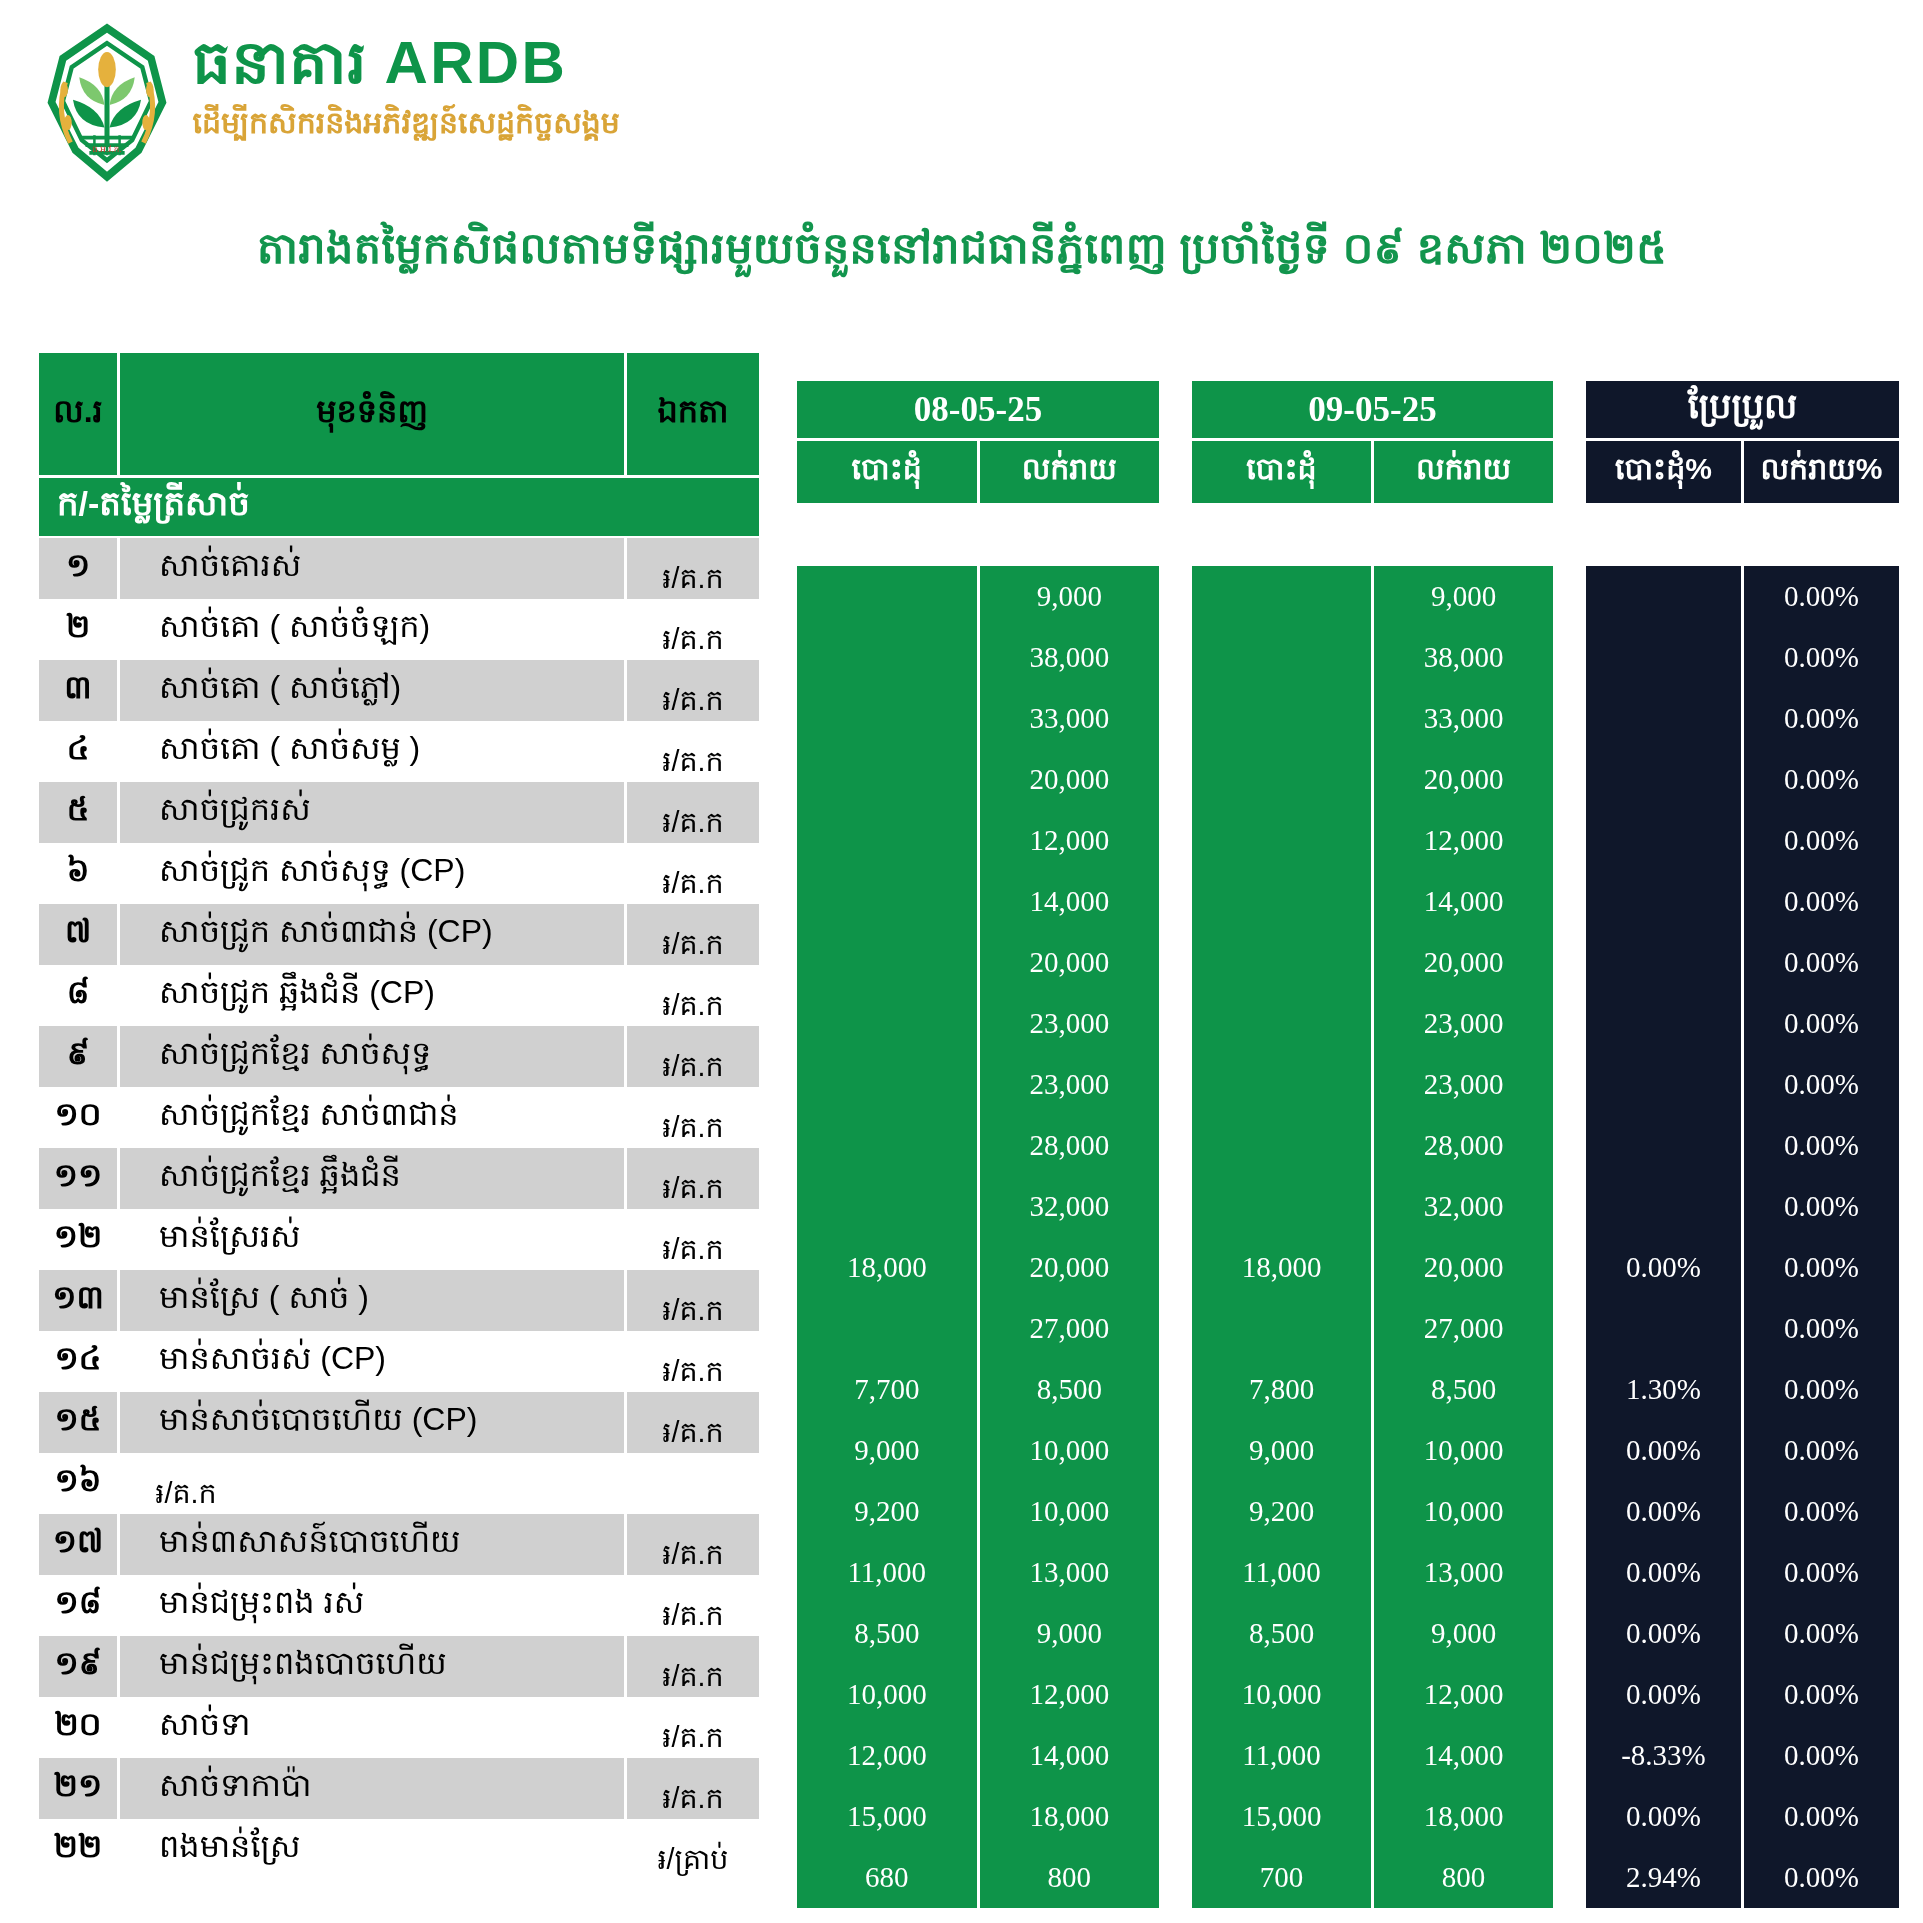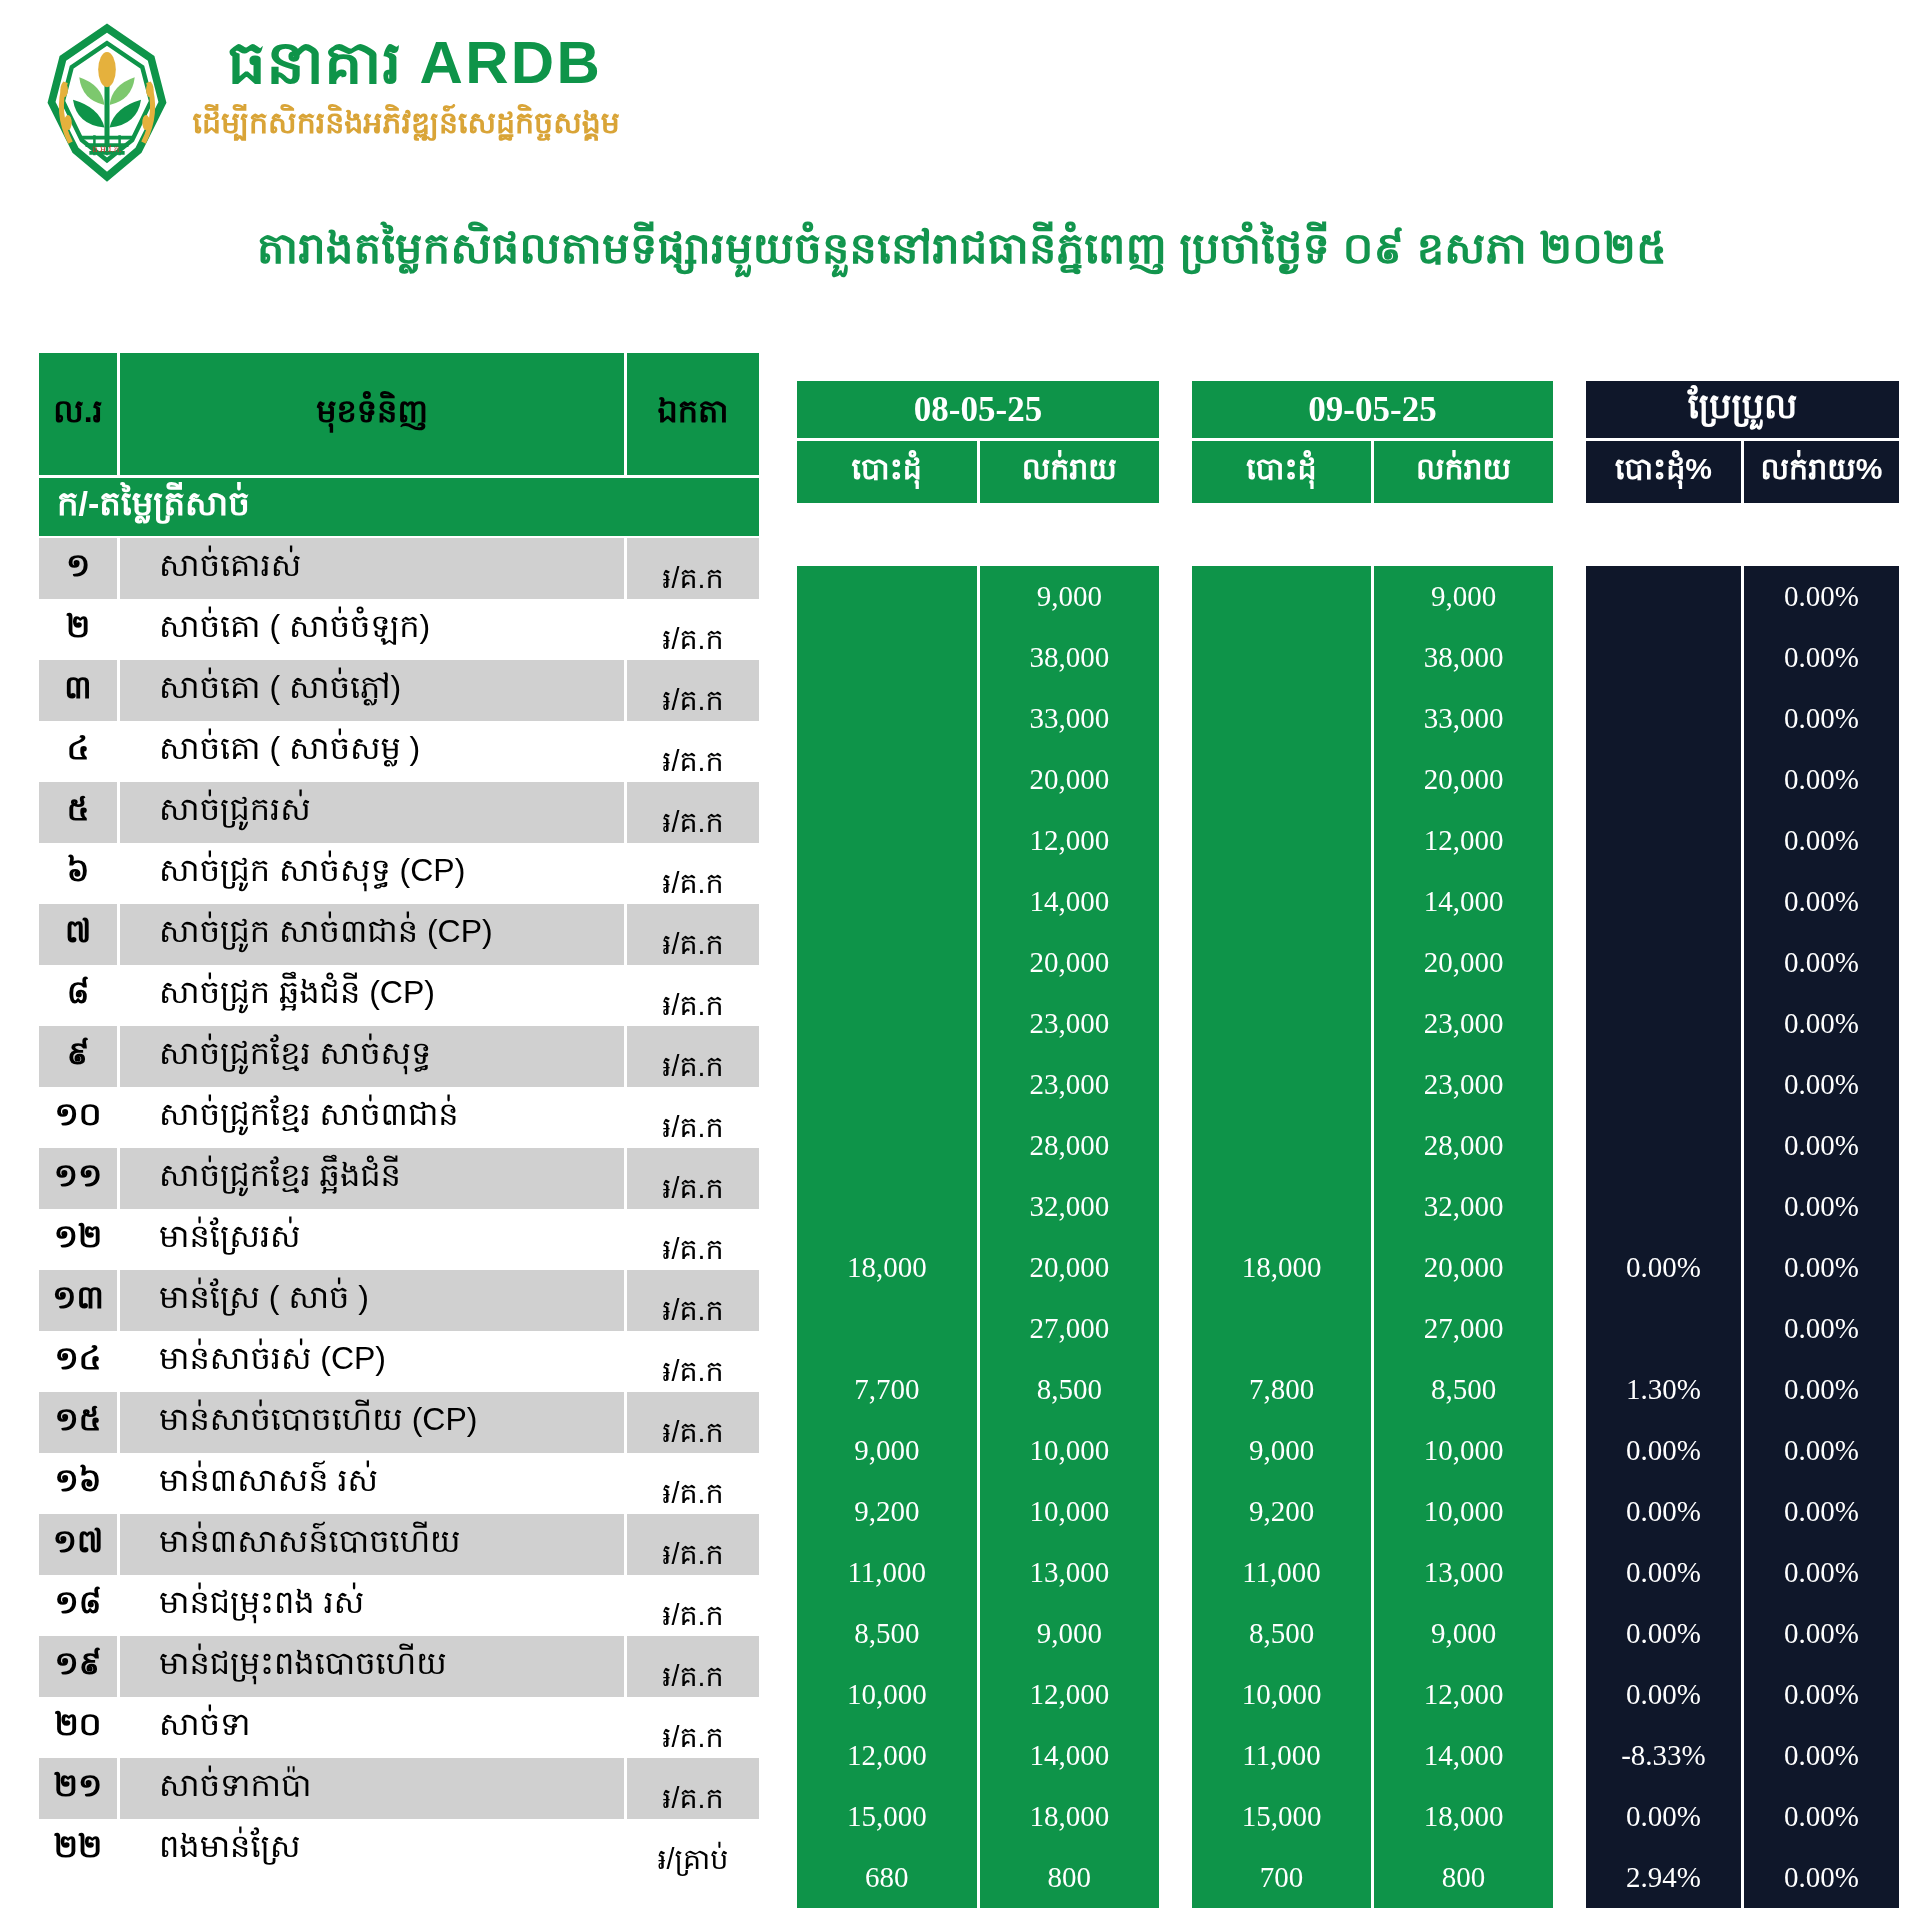--- a/index.html
+++ b/index.html
@@ -4,21 +4,21 @@
 <style>
   html,body{margin:0;padding:0;}
   body{
     width:1924px;height:1924px;background:#ffffff;position:relative;
     font-family:"Liberation Sans",sans-serif;color:#000;
   }
   
   .brand-row{display:flex;align-items:flex-start;padding:21px 0 0 44px;}
   .emblem{width:126px;height:164px;flex:0 0 auto;}
   .brand-text{margin-left:22.5px;padding-top:12px;}
-  .brand-name{font-size:60px;font-weight:bold;color:#0e9449;line-height:1.0;letter-spacing:0.8px;margin-left:35px;}
+  .brand-name{font-size:60px;font-weight:bold;color:#0e9449;line-height:1.0;letter-spacing:0.8px;}
   .brand-name .latin{letter-spacing:2.3px;}
   .tagline{font-size:30px;font-weight:bold;color:#d9a437;margin-top:10.5px;}
 
   
   .doc-title{
     margin-top:36px;text-align:center;color:#12954d;
     font-size:43px;font-weight:bold;letter-spacing:0.4px;
   }
 
   
@@ -201,21 +201,20 @@
         </div>
 
         <div class="row">
           <div class="cell cell-no">១៥</div>
           <div class="cell cell-item">មាន់សាច់បោចហើយ (CP)</div>
           <div class="cell cell-unit">៛/គ.ក</div>
         </div>
 
         <div class="row">
           <div class="cell cell-no">១៦</div>
-          <div class="cell cell-item">មាន់៣សាសន៍ រស់</div>
           <div class="cell cell-unit">៛/គ.ក</div>
         </div>
 
         <div class="row">
           <div class="cell cell-no">១៧</div>
           <div class="cell cell-item">មាន់៣សាសន៍បោចហើយ</div>
           <div class="cell cell-unit">៛/គ.ក</div>
         </div>
 
         <div class="row">

